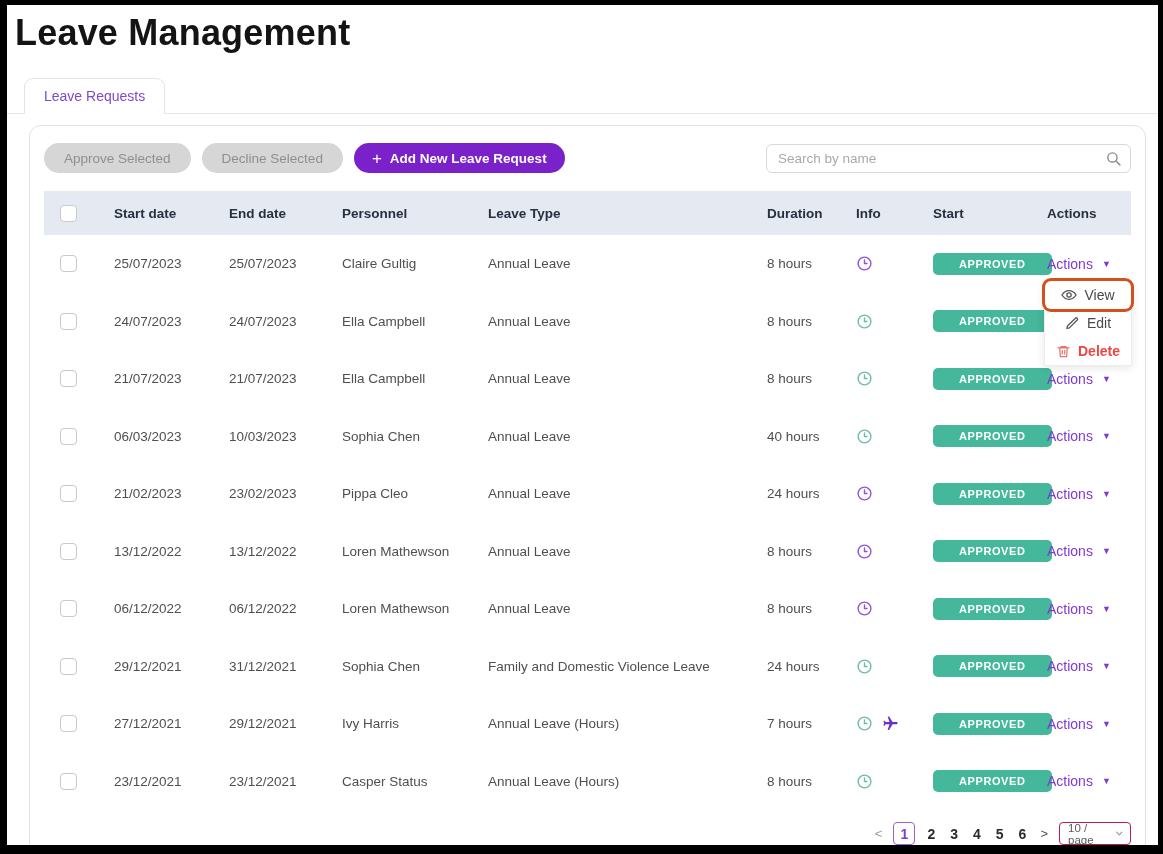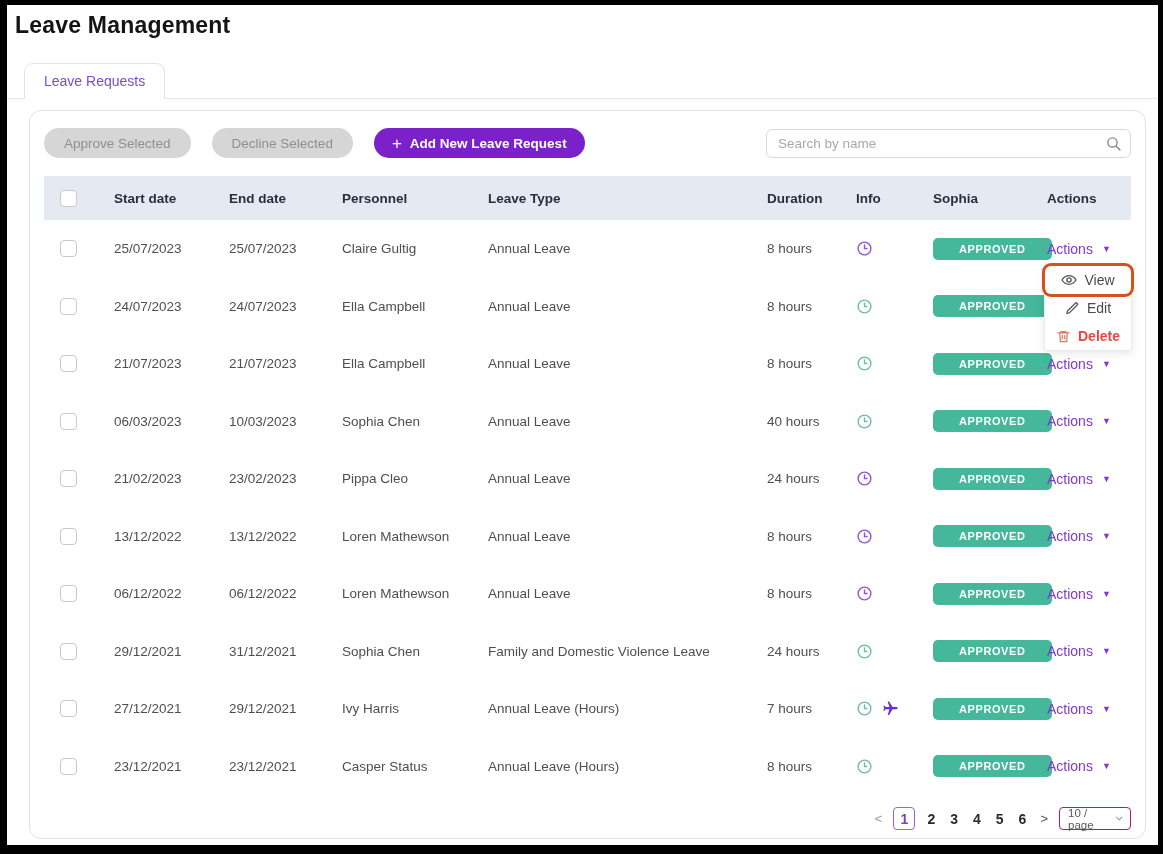--- a/index.html
+++ b/index.html
@@ -5,38 +5,38 @@
   * { margin:0; padding:0; box-sizing:border-box; }
   html,body { background:#fff; }
   body { font-family:"Liberation Sans", sans-serif; }
   .viewport{
     width:1163px; height:854px; background:#fff; position:relative;
     border-left:7px solid #000; border-right:5px solid #000;
     border-top:5px solid #000; border-bottom:9px solid #000;
     overflow:hidden;
   }
   .page-title{
-    font-size:23px; font-weight:700; color:#141414; letter-spacing:.2px;
+    font-size:36px; font-weight:700; color:#141414; letter-spacing:.2px;
     margin:7px 0 0 8px;
   }
   .tabbar{
     margin-top:24px; padding-left:17px; height:36px;
     border-bottom:1px solid #e7e7e7; display:flex; align-items:flex-end;
   }
   .tab{
     position:relative; height:36px; margin-bottom:-1px; background:#fff;
     border:1px solid #e3e3e3; border-bottom:1px solid #fff;
     border-radius:9px 9px 0 0; display:flex; align-items:center;
     padding:0 19px; color:#7a4bd0; font-size:14px; cursor:pointer;
   }
   .panel{
     position:relative; margin:11px 12px 0 22px; height:729px;
     border:1px solid #e2e2e2; border-radius:12px; background:#fff;
   }
-  .toolbar{ display:flex; align-items:center; gap:21px; padding:17px 14px 0 14px; }
+  .toolbar{ display:flex; align-items:center; gap:11px; padding:17px 14px 0 14px; }
   .btn{
     height:30px; border:none; border-radius:15px; font-size:13.5px;
     padding:0 20px; font-family:inherit; cursor:pointer; white-space:nowrap;
   }
   .btn.gray{ background:#d6d6d6; color:#8f8f8f; }
   .btn.purple{
     background:#7b21c9; color:#fff; font-weight:700; display:flex;
     align-items:center; gap:8px; padding:0 18px;
   }
   .btn.purple .plus{ font-size:17px; font-weight:400; line-height:1; }
@@ -148,21 +148,21 @@
     </div>
 
     <div class="grid thead">
       <div class="cell cb"><span class="checkbox"></span></div>
       <div class="cell">Start date</div>
       <div class="cell">End date</div>
       <div class="cell">Personnel</div>
       <div class="cell">Leave Type</div>
       <div class="cell">Duration</div>
       <div class="cell">Info</div>
-      <div class="cell">Sophia</div>
+      <div class="cell">Start</div>
       <div class="cell">Actions</div>
     </div>
 
     <div class="tbody" id="rows">
       <div class="grid row">
         <div class="cell cb"><span class="checkbox"></span></div>
         <div class="cell">25/07/2023</div>
         <div class="cell">25/07/2023</div>
         <div class="cell">Claire Gultig</div>
         <div class="cell">Annual Leave</div>

